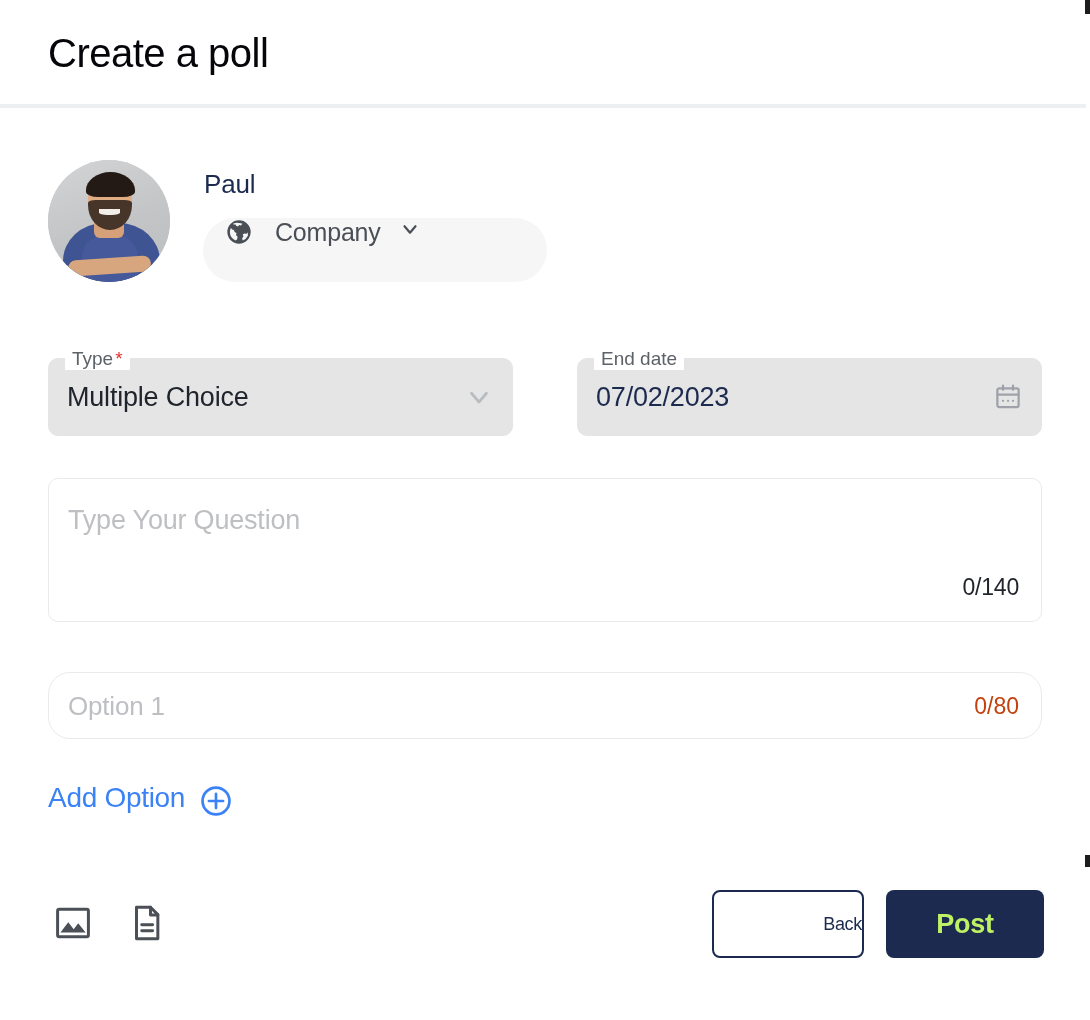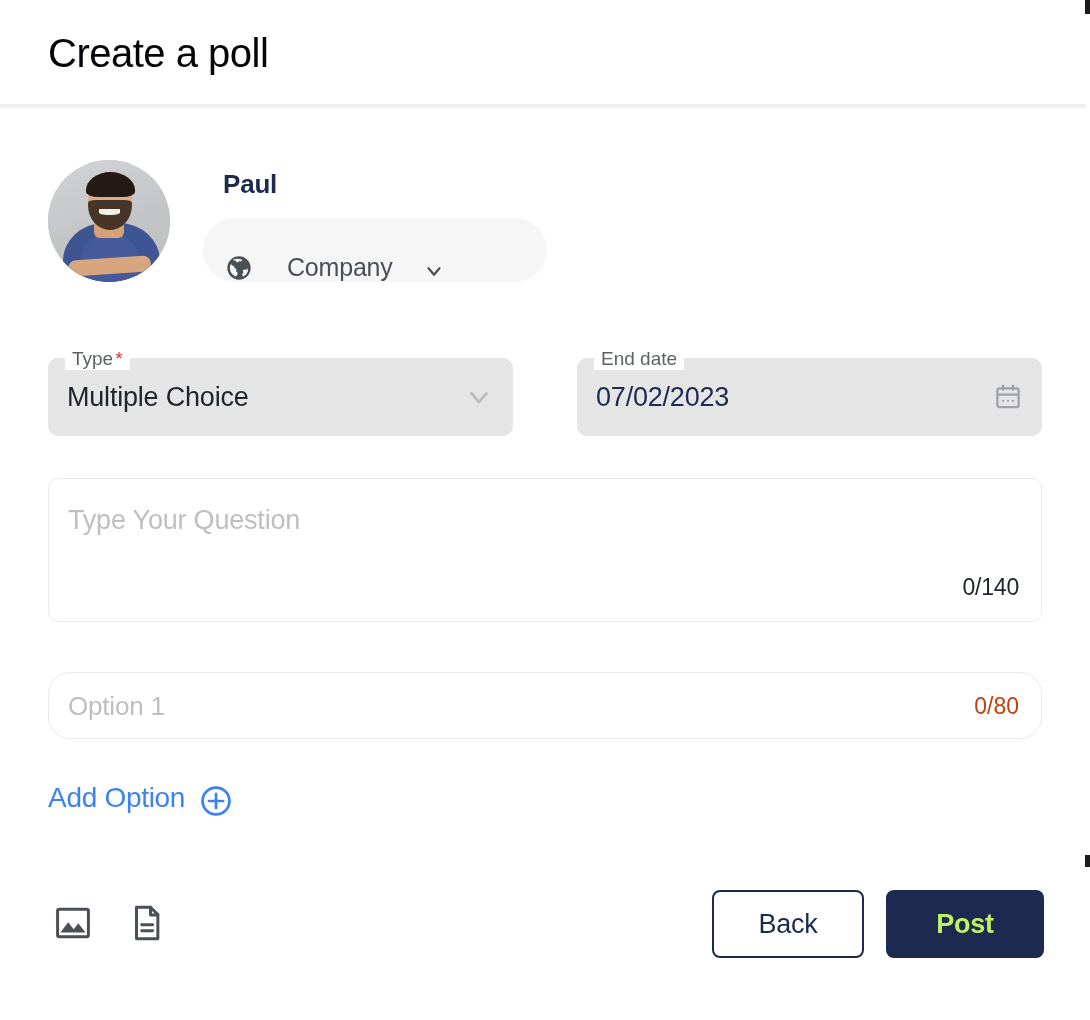--- a/index.html
+++ b/index.html
@@ -124,39 +124,38 @@
     width: 40%; height: 20%;
     border-radius: 52% 52% 26% 26% / 78% 78% 22% 22%;
     background: #241a15;
   }
 
   .author-name {
     position: absolute;
     left: 156px;
     top: 8px;
     font-size: 26px;
-    font-weight: 700;
+    font-weight: 400;
     color: #1b2a4e;
     letter-spacing: -0.2px;
     line-height: 32px;
     white-space: nowrap;
-    margin-left: 19px;
   }
   .audience-pill {
     position: absolute;
     left: 155px;
     top: 58px;
     width: 344px;
     height: 64px;
     border-radius: 32px;
     background: #f6f6f7;
     display: flex;
-    align-items: flex-end;
+    align-items: flex-start;
     padding-left: 22px;
-    gap: 12px;
+    gap: 0;
     cursor: pointer;
   }
   .globe-icon { width: 28px; height: 28px; flex: none; }
   .audience-label {
     font-size: 25px;
     color: #4a4f56;
     margin-left: 22px;
     letter-spacing: -0.2px;
     white-space: nowrap;
   }
@@ -296,23 +295,24 @@
     position: absolute;
     left: 712px;
     top: 890px;
     width: 152px;
     height: 68px;
     border: 2px solid #1b2a4e;
     border-radius: 8px;
     background: #ffffff;
     color: #1b2a4e;
     font-family: "Liberation Sans", sans-serif;
-    font-size: 27px;
+    font-size: 18px;
     letter-spacing: -0.3px;
     cursor: pointer;
+    text-align: right;
   }
   .btn-post {
     position: absolute;
     left: 886px;
     top: 890px;
     width: 158px;
     height: 68px;
     border: none;
     border-radius: 8px;
     background: #1b2a4e;

